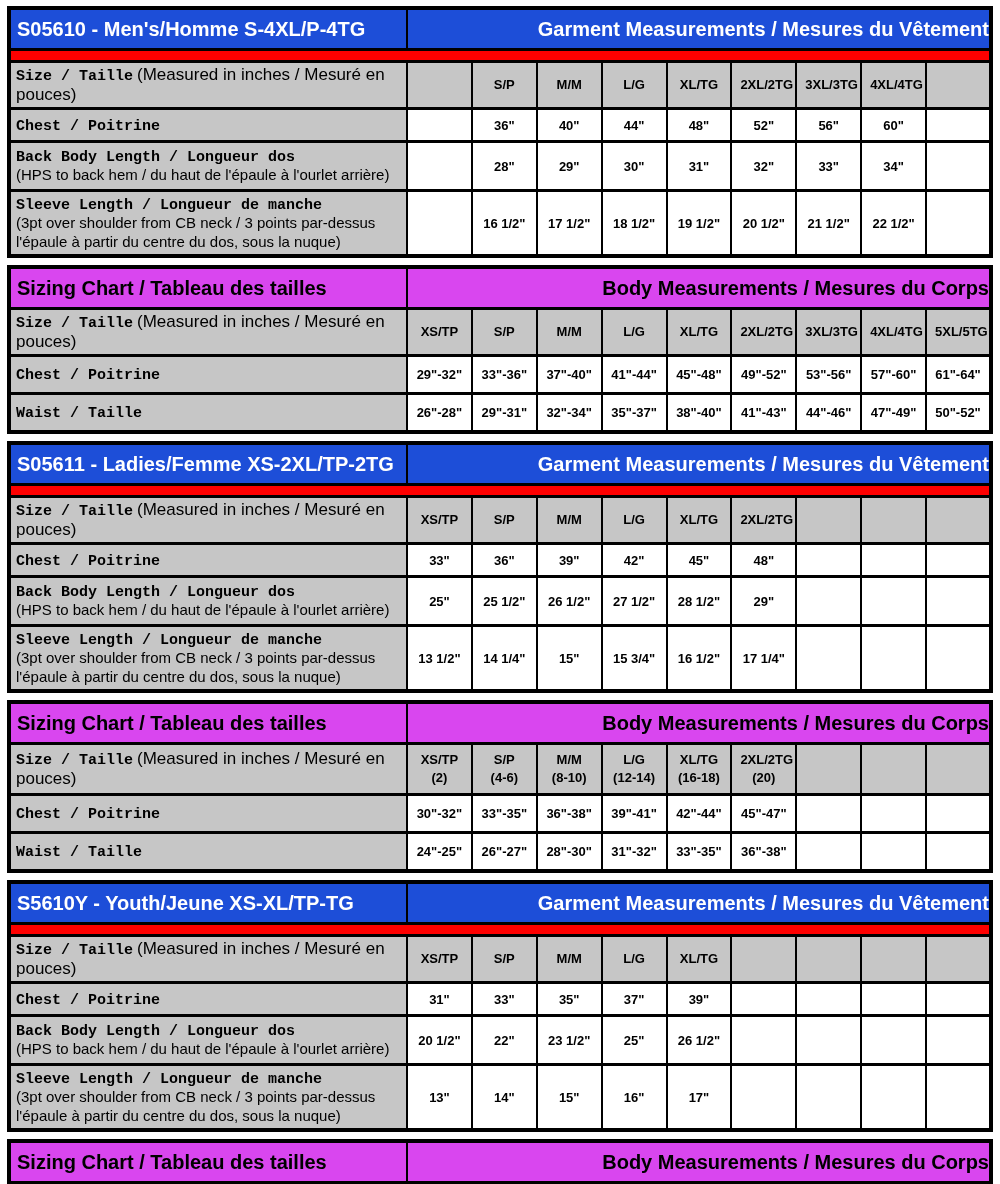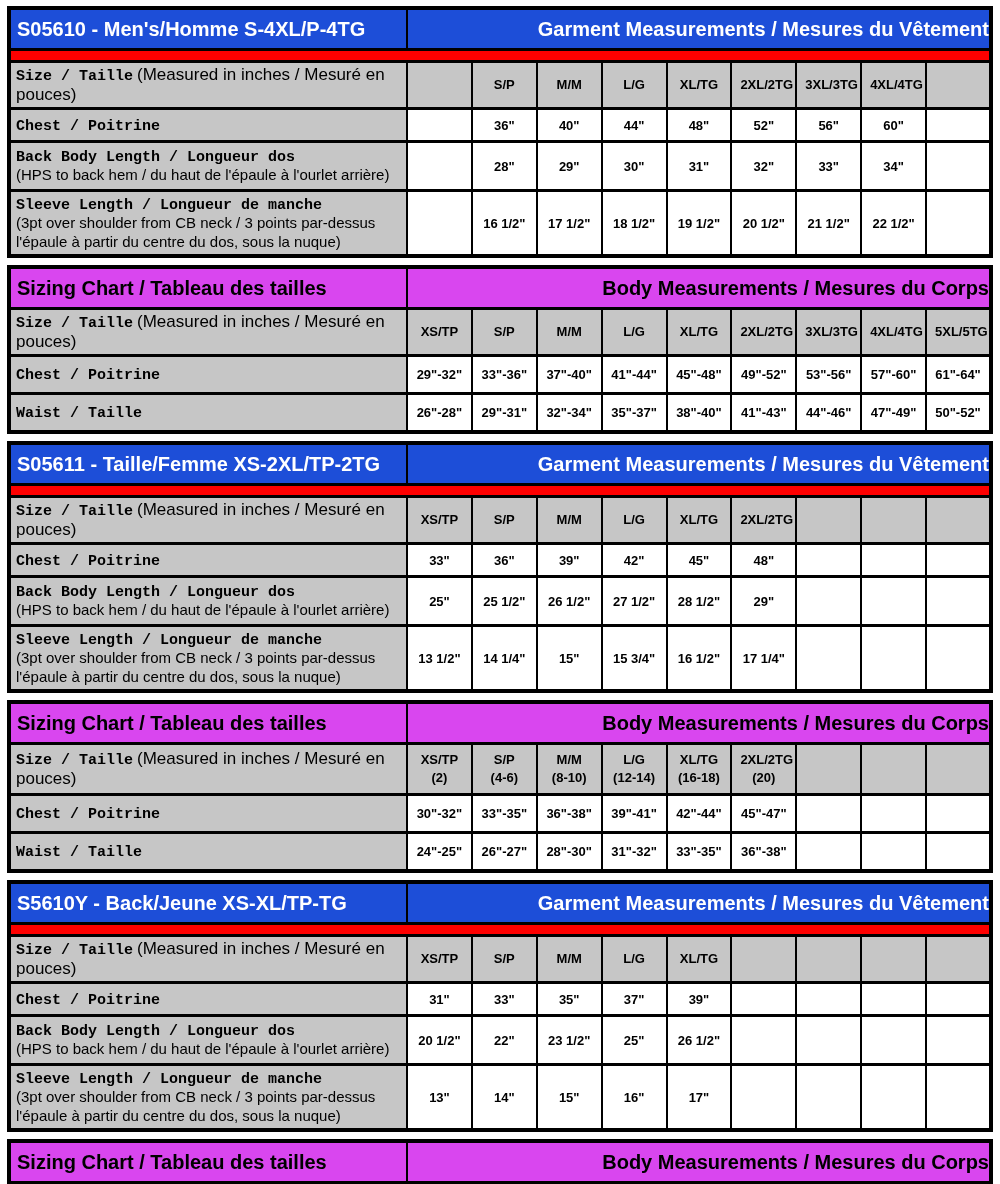--- a/index.html
+++ b/index.html
@@ -174,21 +174,21 @@
         <col>
         <col>
         <col>
         <col>
         <col>
         <col>
         <col>
       </colgroup>
     <tbody>
         <tr class="g-hdr">
-      <td class="hdr-left">S05611 - Taille/Femme XS-2XL/TP-2TG</td>
+      <td class="hdr-left">S05611 - Ladies/Femme XS-2XL/TP-2TG</td>
       <td class="hdr-right" colspan="9">Garment Measurements / Mesures du Vêtement</td>
     </tr>
     <tr class="g-stripe">
           <td colspan="10"></td>
         </tr>
     <tr class="g-size">
       <td class="lab"><span class="m">Size / Taille</span><span class="nin">(Measured in inches / Mesuré en pouces)</span></td>
       <td class="sz">XS/TP</td>
       <td class="sz">S/P</td>
       <td class="sz">M/M</td>
@@ -309,21 +309,21 @@
         <col>
         <col>
         <col>
         <col>
         <col>
         <col>
         <col>
       </colgroup>
     <tbody>
         <tr class="g-hdr">
-      <td class="hdr-left">S5610Y - Back/Jeune XS-XL/TP-TG</td>
+      <td class="hdr-left">S5610Y - Youth/Jeune XS-XL/TP-TG</td>
       <td class="hdr-right" colspan="9">Garment Measurements / Mesures du Vêtement</td>
     </tr>
     <tr class="g-stripe">
           <td colspan="10"></td>
         </tr>
     <tr class="g-size">
       <td class="lab"><span class="m">Size / Taille</span><span class="nin">(Measured in inches / Mesuré en pouces)</span></td>
       <td class="sz">XS/TP</td>
       <td class="sz">S/P</td>
       <td class="sz">M/M</td>

